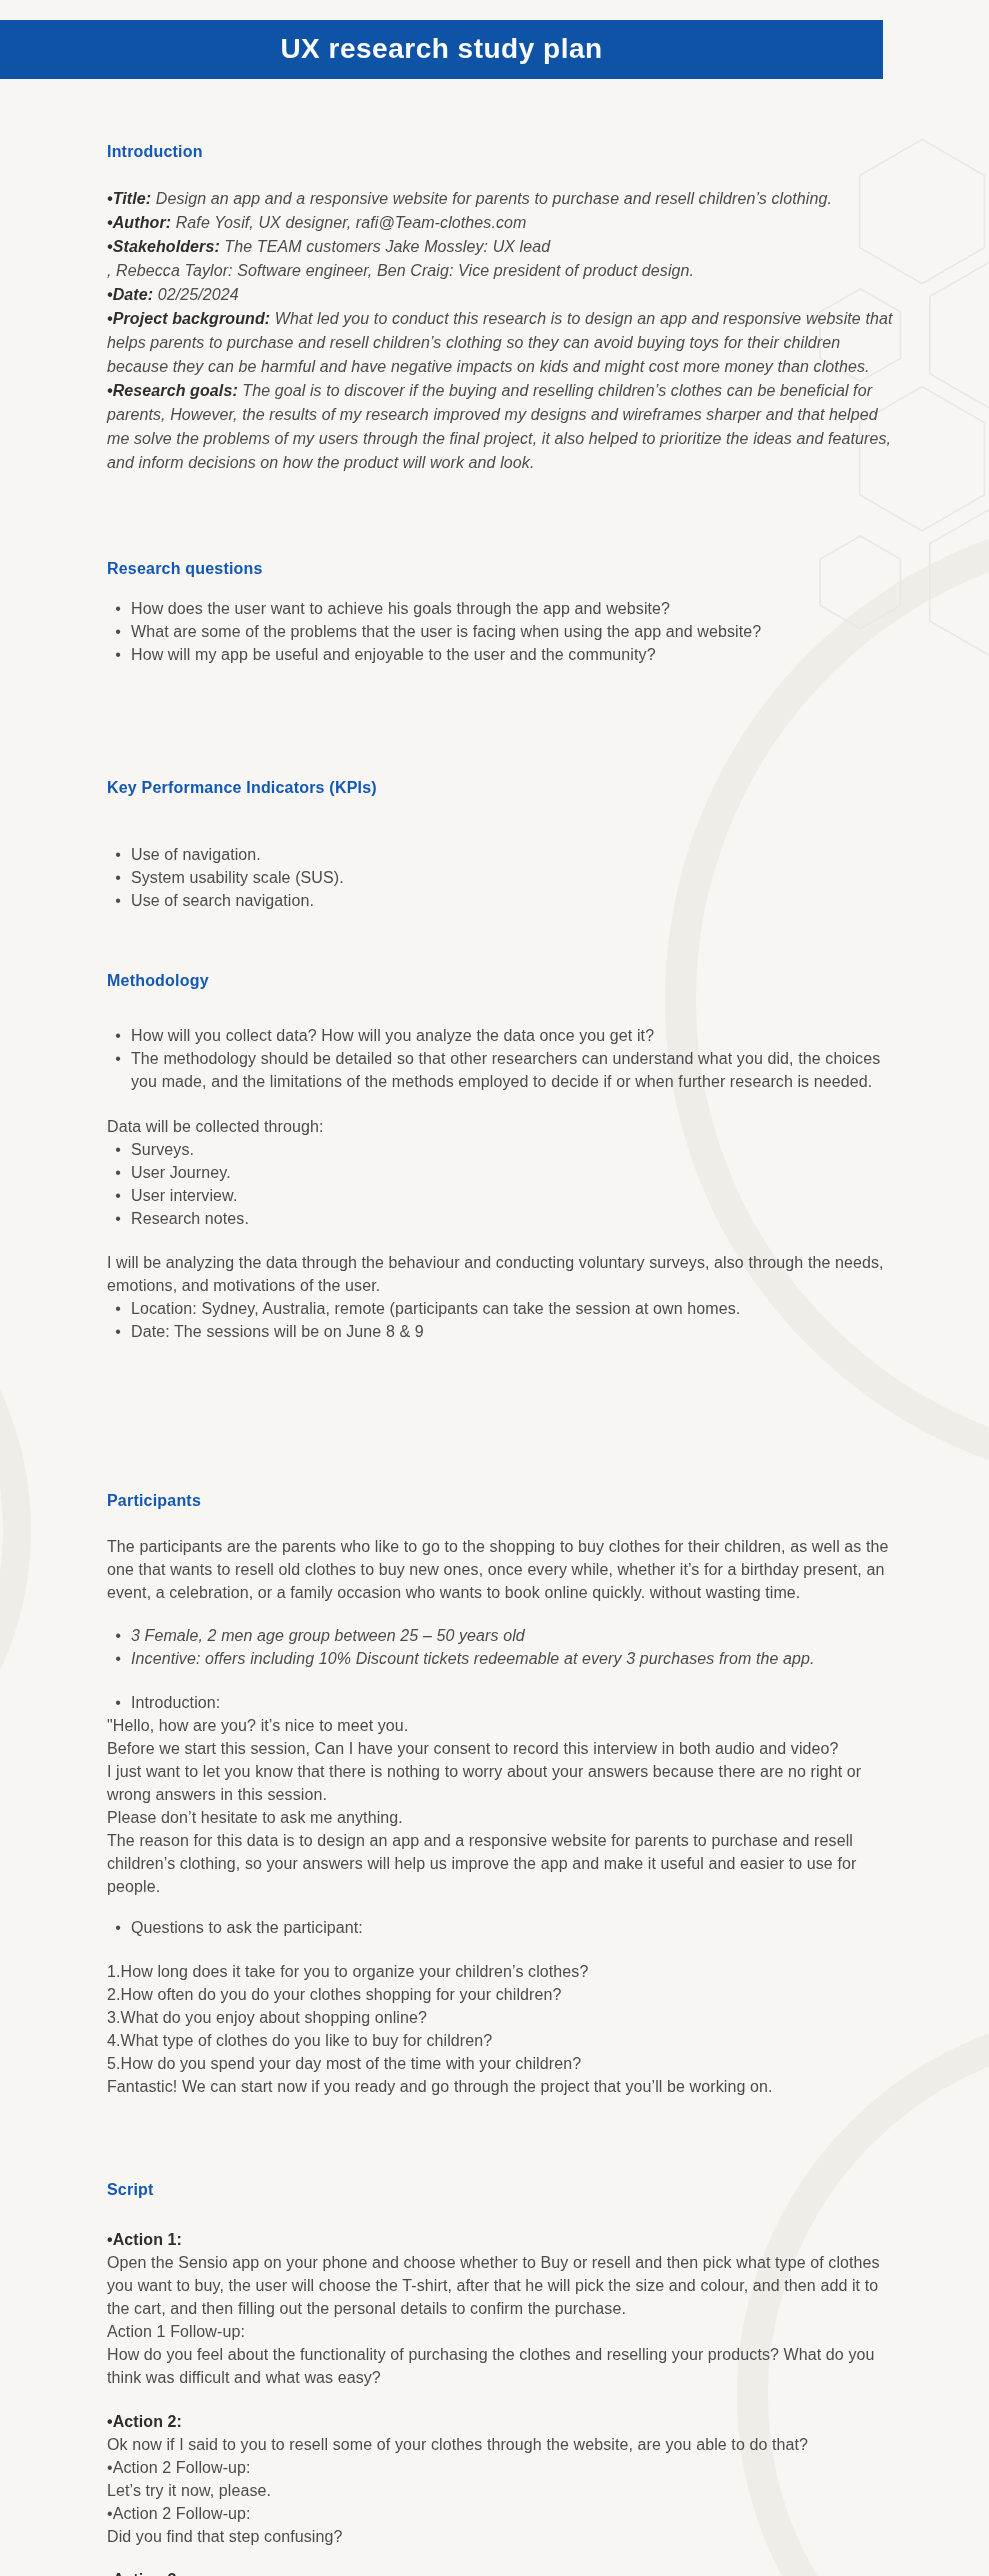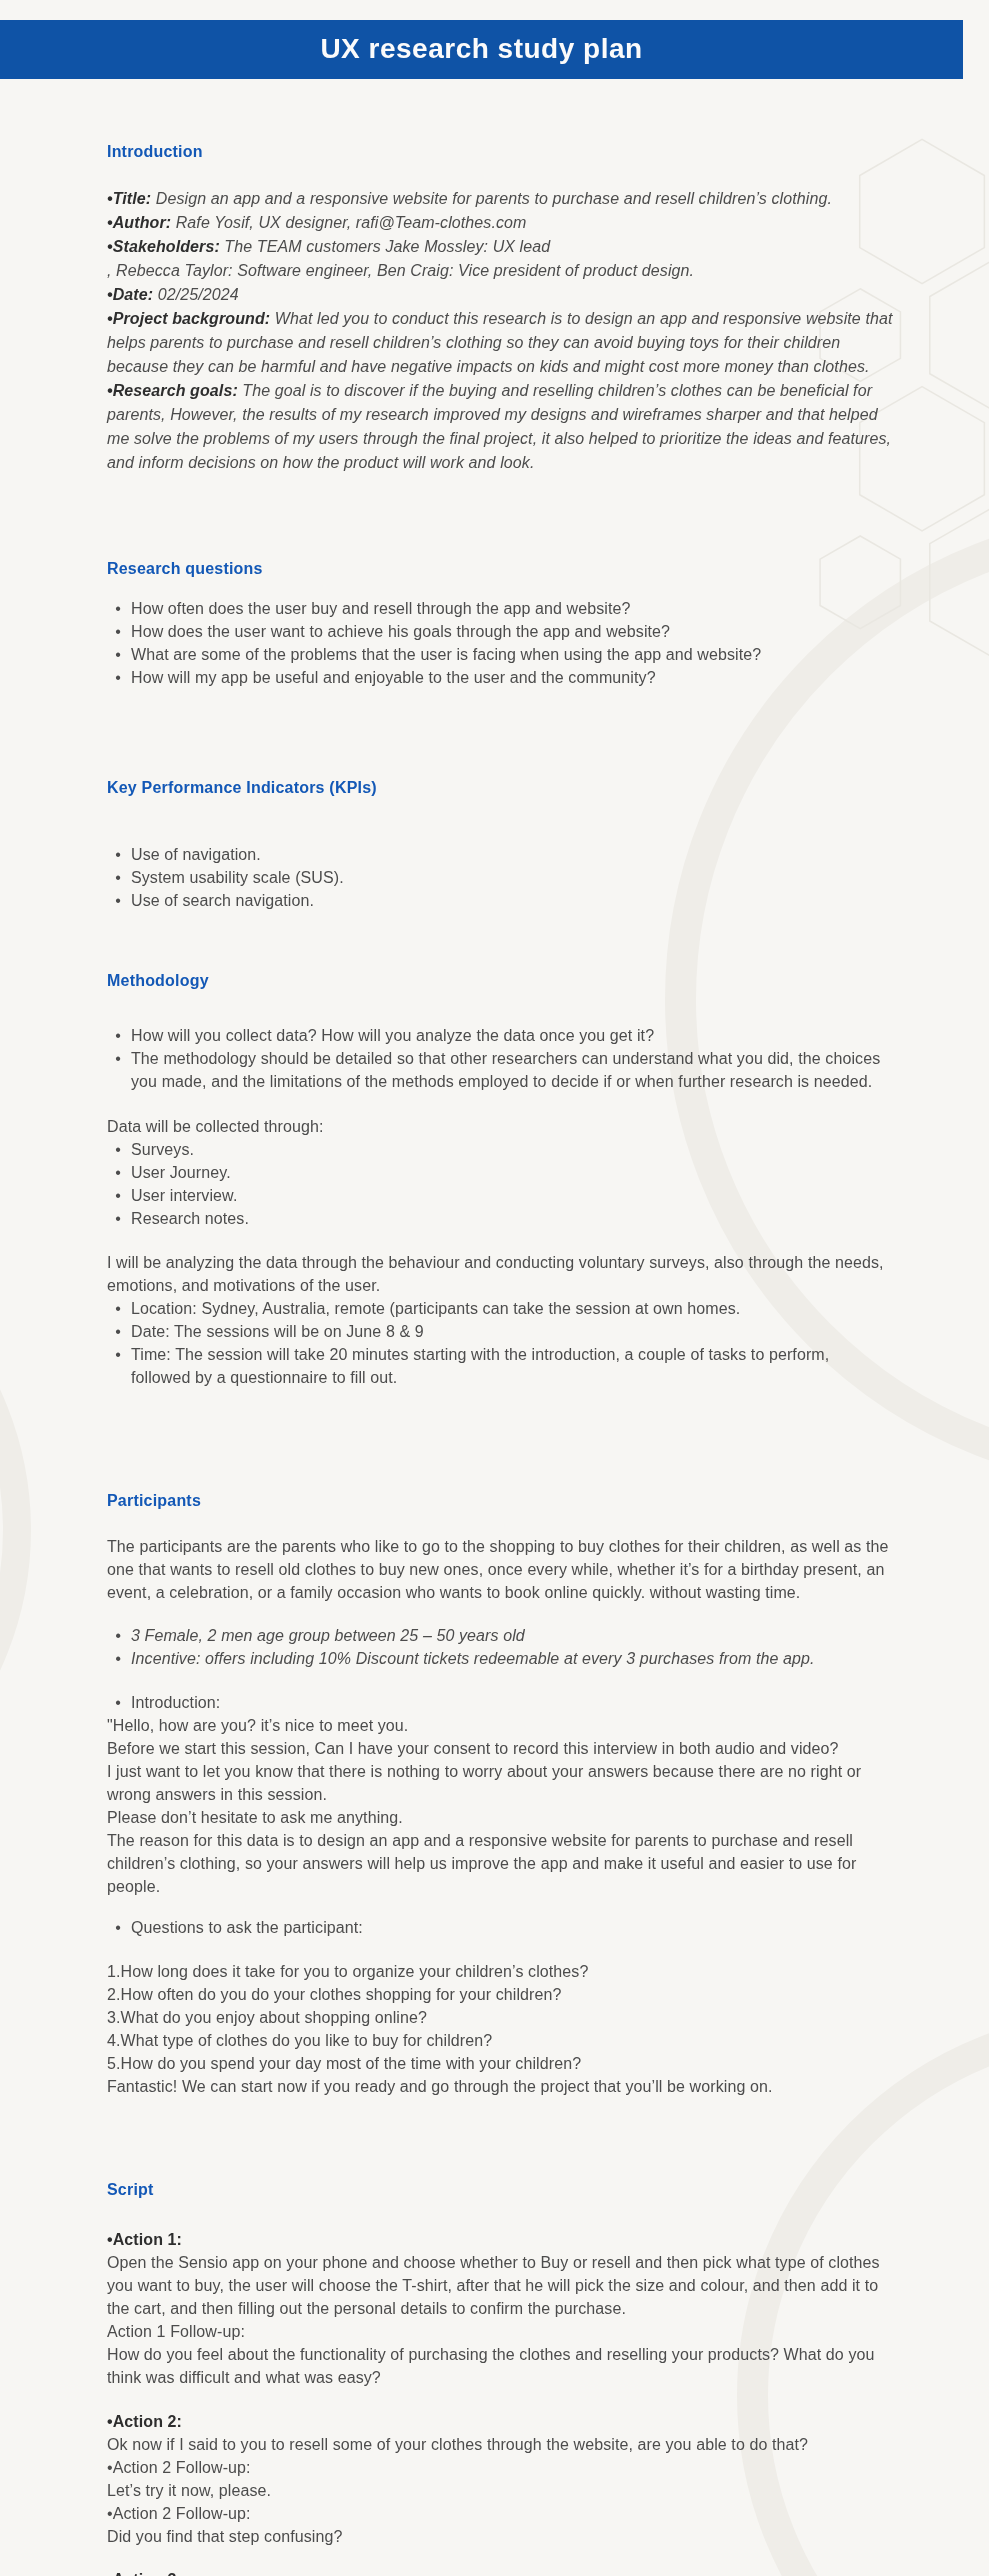--- a/index.html
+++ b/index.html
@@ -9,21 +9,21 @@
     font-family:"Liberation Sans", sans-serif;
   }
   
   .ring { position:absolute; border-radius:50%; border:31px solid #EFEDE8; background:transparent; }
   #ring-right-top   { width:979px; height:979px; left:665px; top:510px; }
   #ring-left-mid    { width:670px; height:670px; left:-639px; top:1195px; border-width:28px; }
   #ring-right-low   { width:773px; height:773px; left:737px; top:2009px; }
   .hexes { position:absolute; left:680px; top:129px; }
   
   .header-bar {
-    position:absolute; left:0; top:19.6px; width:963px; height:59px;
+    position:absolute; left:0; top:19.6px; width:883px; height:59px;
     background:#0F53A6; display:flex; align-items:center; justify-content:center;
   }
   .header-bar h1 { color:#FBFBFB; font-size:28px; font-weight:700; letter-spacing:0.5px; }
   
   section { position:absolute; left:107px; width:786px; }
   h2 { font-size:16px; line-height:25px; font-weight:700; color:#1358B6; letter-spacing:0.2px; }
   p, li { font-size:16px; line-height:23px; letter-spacing:0.1px; color:#4C4C4C; }
   .lh47 p { line-height:24px;font-style:italic; }
   strong { color:#2E2E2E; font-weight:700; }
   ul { list-style:none; }
@@ -71,21 +71,20 @@
     <p><strong></strong><span>, Rebecca Taylor: Software engineer, Ben Craig: Vice president of product design.</span></p>
     <p><strong>•Date:</strong><span> 02/25/2024</span></p>
     <p><strong>•Project background:</strong><span> What led you to conduct this research is to design an app and responsive website that helps parents to purchase and resell children’s clothing so they can avoid buying toys for their children because they can be harmful and have negative impacts on kids and might cost more money than clothes.</span></p>
     <p><strong>•Research goals:</strong><span> The goal is to discover if the buying and reselling children’s clothes can be beneficial for parents, However, the results of my research improved my designs and wireframes sharper and that helped me solve the problems of my users through the final project, it also helped to prioritize the ideas and features, and inform decisions on how the product will work and look.</span></p>
   </div>
 </section>
 
 <section id="sec-questions" style="top:556px">
   <h2>Research questions</h2>
   <ul>
-    <li>How often does the user buy and resell through the app and website?</li>
     <li>How does the user want to achieve his goals through the app and website?</li>
     <li>What are some of the problems that the user is facing when using the app and website?</li>
     <li>How will my app be useful and enjoyable to the user and the community?</li>
   </ul>
 </section>
 
 <section id="sec-kpis" style="top:775px">
   <h2>Key Performance Indicators (KPIs)</h2>
   <ul>
     <li>Use of navigation.</li>
@@ -104,21 +103,20 @@
   <ul>
     <li>Surveys.</li>
     <li>User Journey.</li>
     <li>User interview.</li>
     <li>Research notes.</li>
   </ul>
   <p class="mt-lg">I will be analyzing the data through the behaviour and conducting voluntary surveys, also through the needs, emotions, and motivations of the user.</p>
   <ul>
     <li>Location: Sydney, Australia, remote (participants can take the session at own homes.</li>
     <li>Date: The sessions will be on June 8 &amp; 9</li>
-    <li>Time: The session will take 20 minutes starting with the introduction, a couple of tasks to perform, followed by a questionnaire to fill out.</li>
   </ul>
 </section>
 
 <section id="sec-participants" style="top:1488px">
   <h2>Participants</h2>
   <p>The participants are the parents who like to go to the shopping to buy clothes for their children, as well as the one that wants to resell old clothes to buy new ones, once every while, whether it’s for a birthday present, an event, a celebration, or a family occasion who wants to book online quickly. without wasting time.</p>
   <ul class="mt-md">
     <li>3 Female, 2 men age group between 25 – 50 years old</li>
     <li>Incentive: offers including 10% Discount tickets redeemable at every 3 purchases from the app.</li>
   </ul>

